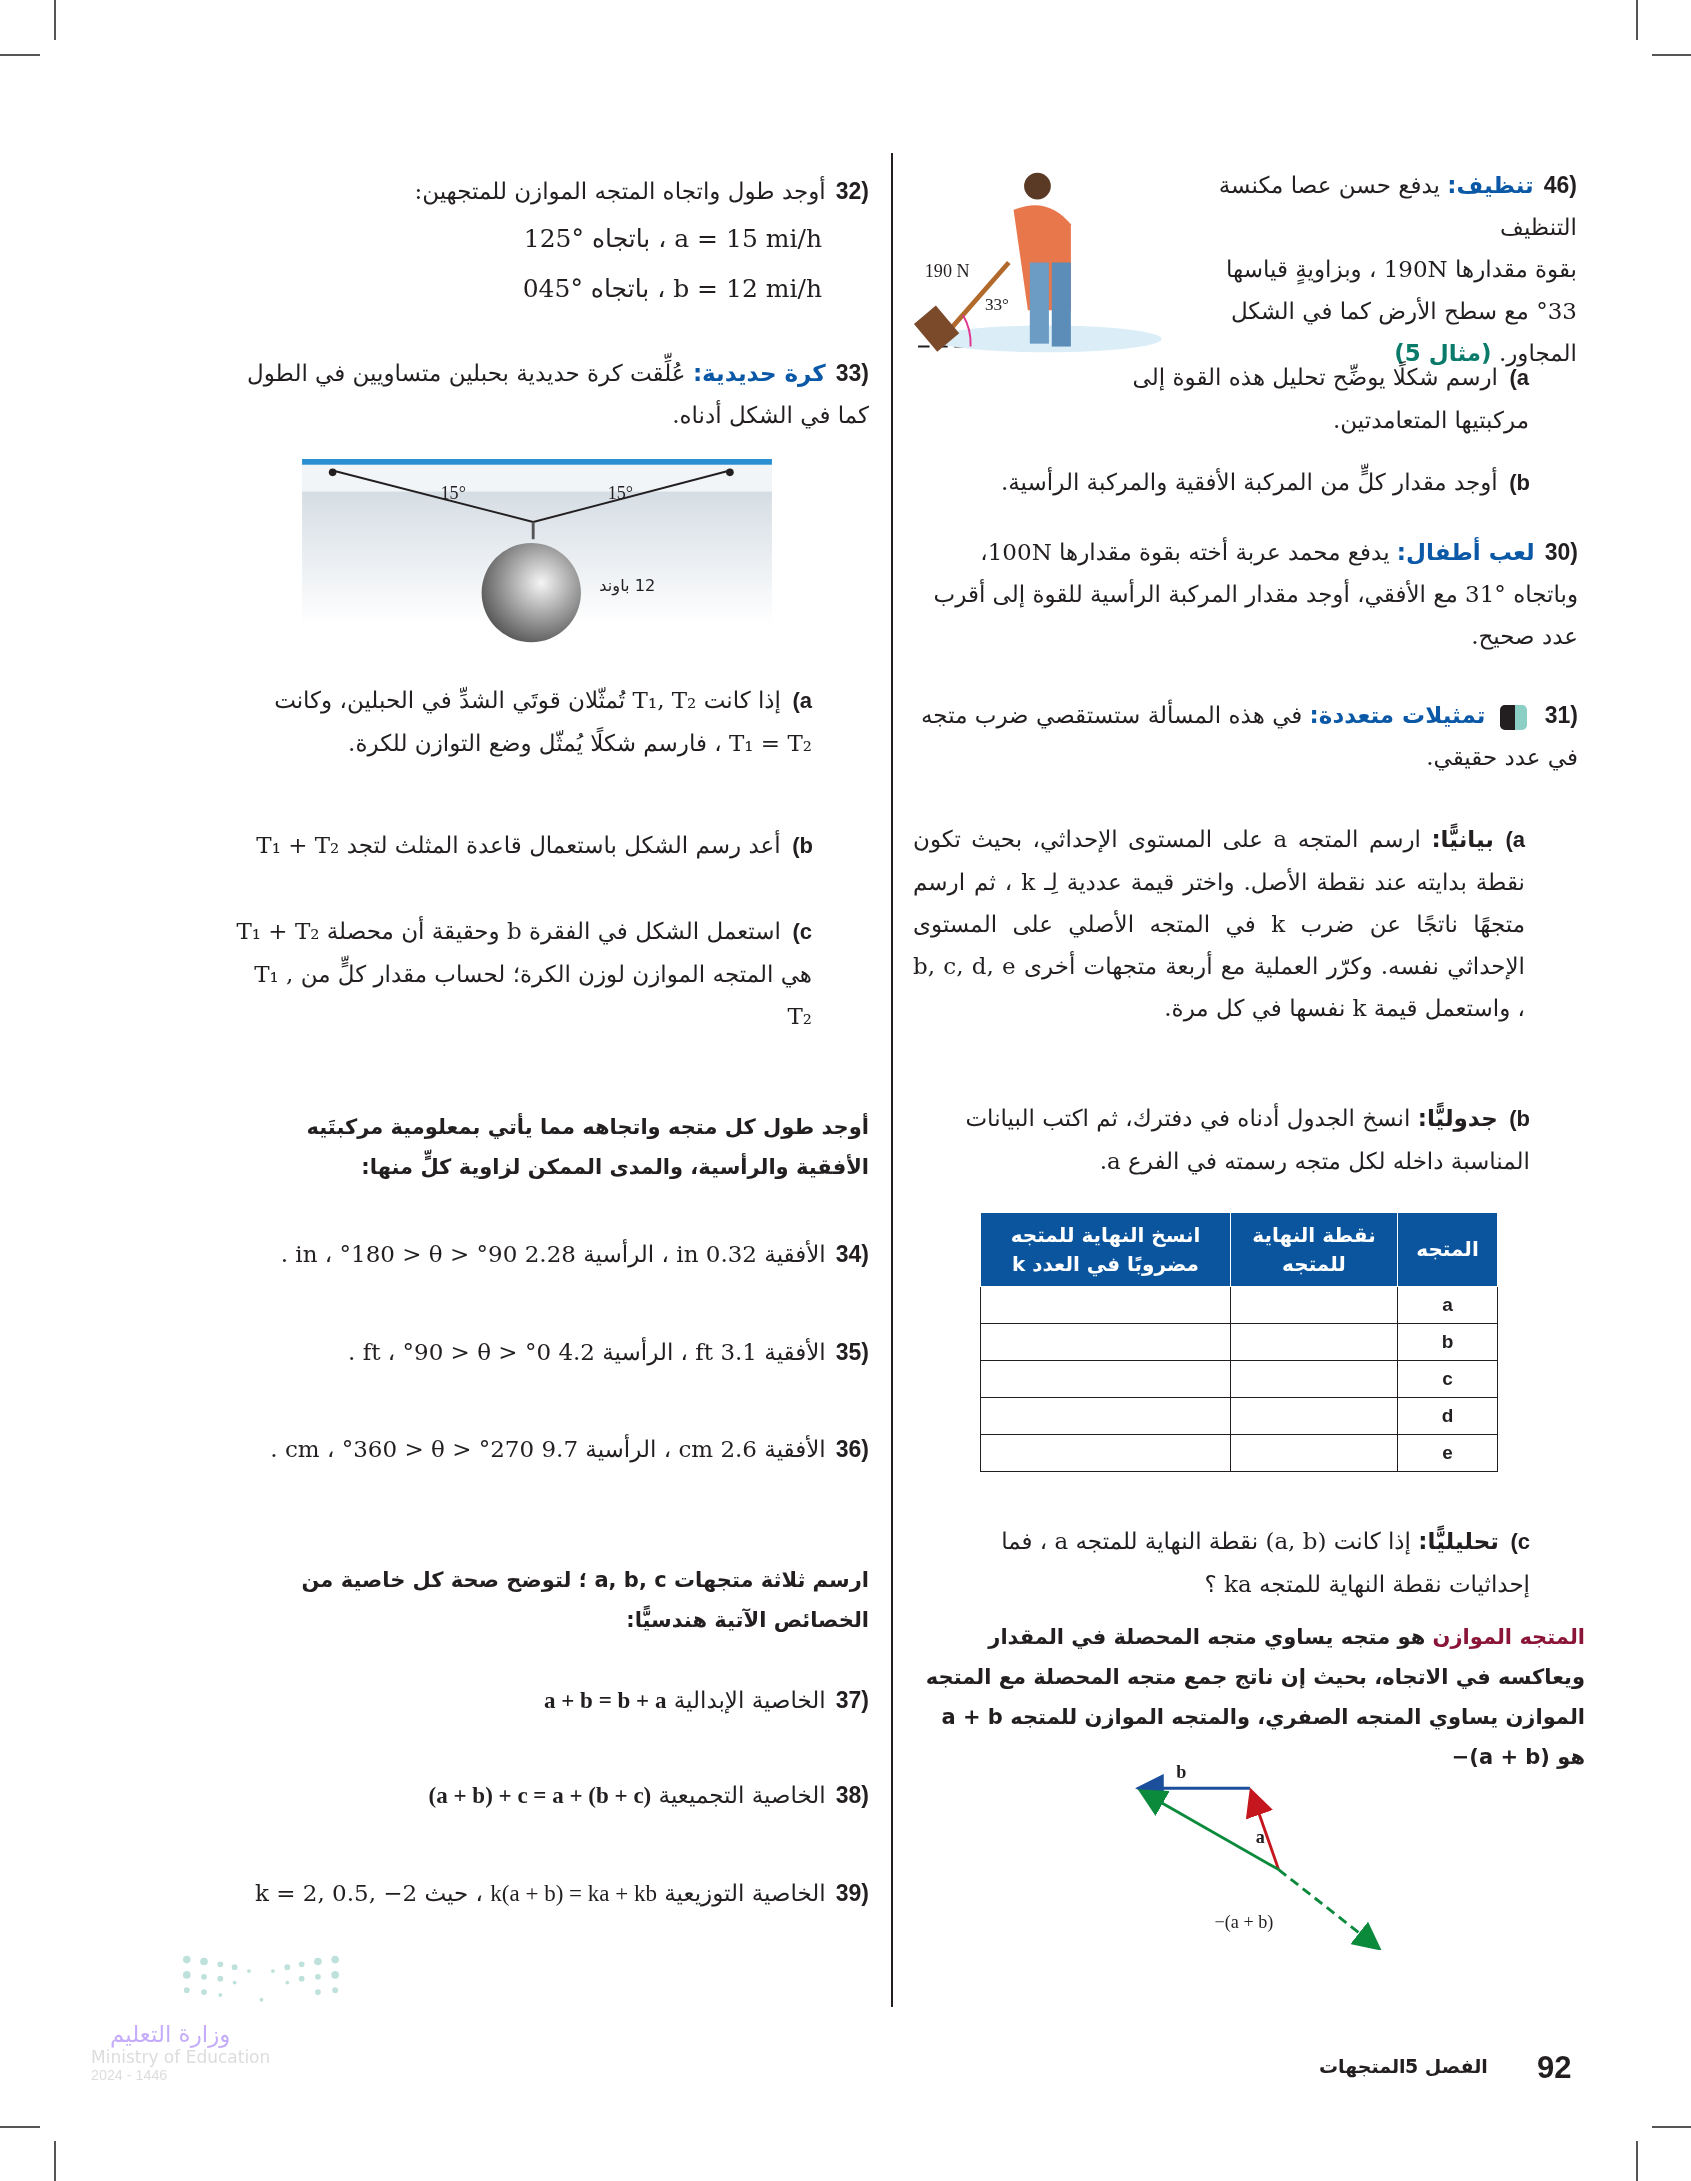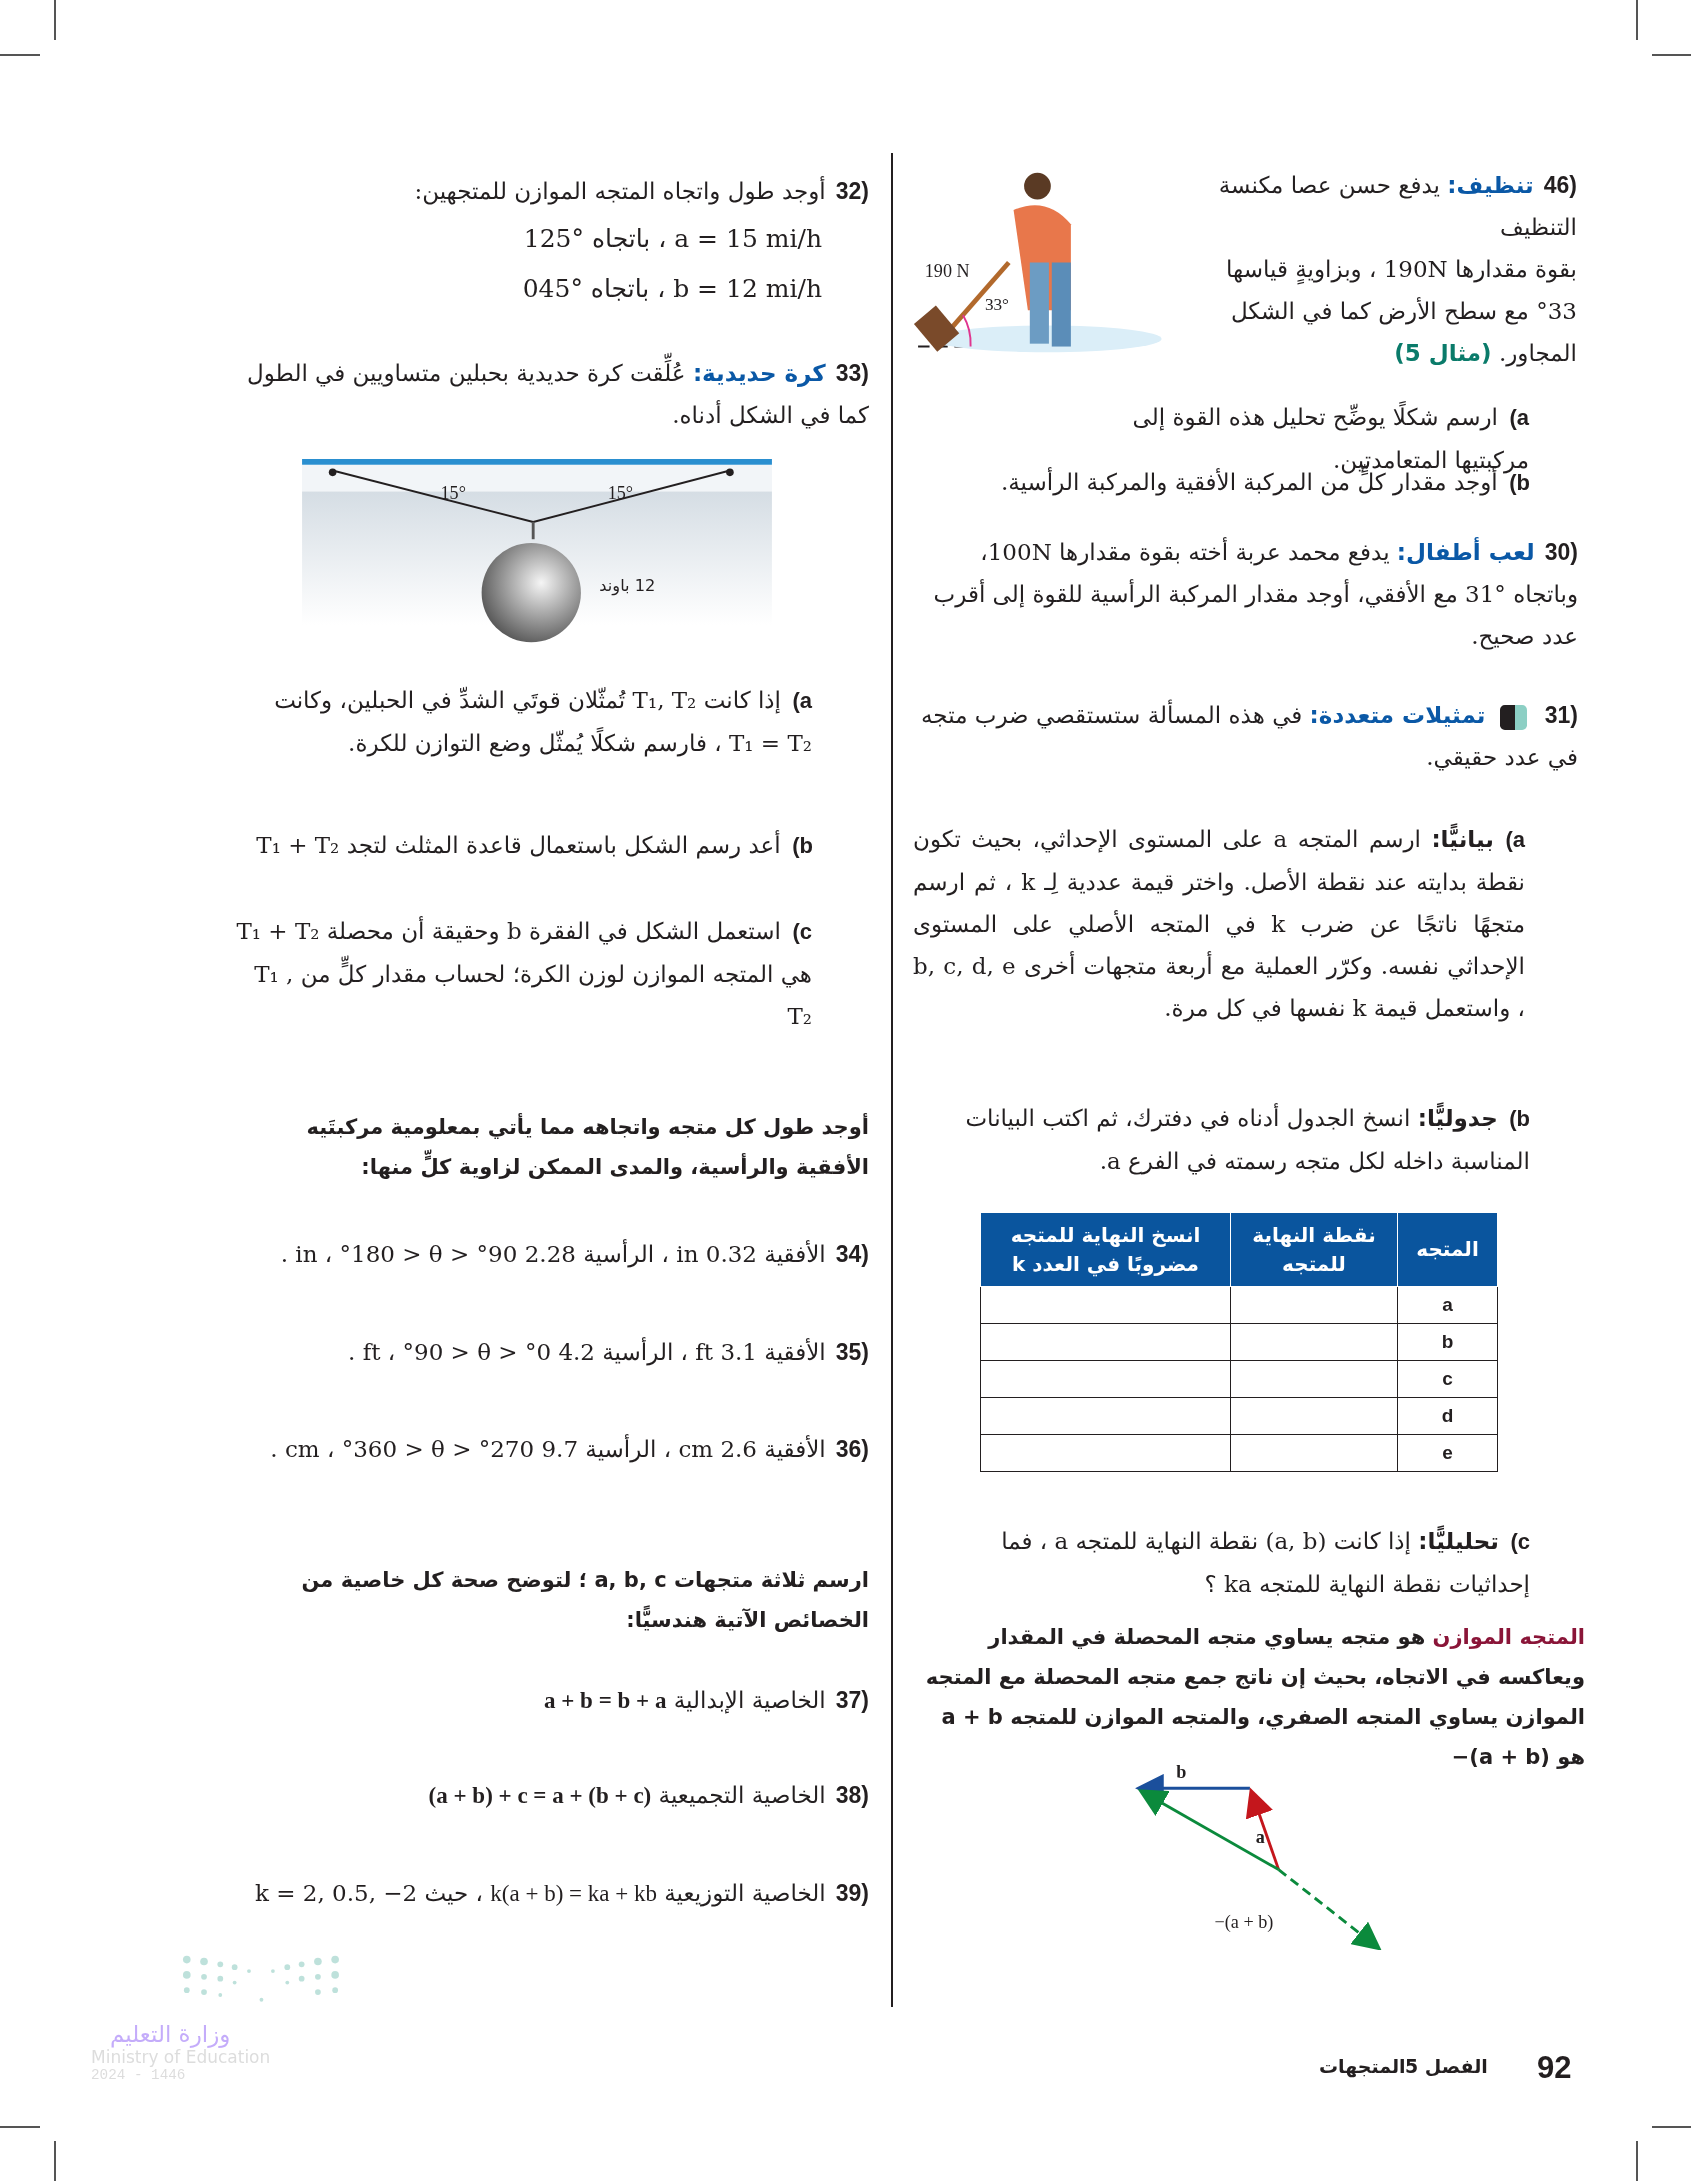--- a/index.html
+++ b/index.html
@@ -57,21 +57,21 @@
     <rect x="10" y="150" width="30" height="38" fill="#7a4a2a" transform="rotate(-40 25 170)"></rect>
     <path d="M 52 155 A 60 60 0 0 1 60 188" stroke="#e0358f" stroke-width="2" fill="none"></path>
     <circle cx="130" cy="20" r="14" fill="#5a3a24"></circle>
     <path d="M 105 45 Q 140 30 165 60 L 165 150 L 120 150 Z" fill="#e8774b"></path>
     <rect x="122" y="100" width="20" height="85" fill="#6c9cc3"></rect>
     <rect x="145" y="100" width="20" height="88" fill="#5b8db8"></rect>
     <text x="12" y="115" font-family="Liberation Serif, serif" font-size="19" fill="#231f20">190 N</text>
     <text x="75" y="150" font-family="Liberation Serif, serif" font-size="18" fill="#231f20">33°</text>
   </svg>
 
-  <div class="abs txt" style="left:1080px;top:356px;width:449px;margin-top:40px;">
+  <div class="abs txt" style="left:1080px;top:356px;width:449px;">
     <span class="sub">a)</span><span>ارسم شكلًا يوضِّح تحليل هذه القوة إلى مركبتيها المتعامدتين.</span>
   </div>
   <div class="abs txt" style="left:956px;top:461px;width:574px;">
     <span class="sub">b)</span><span>أوجد مقدار كلٍّ من المركبة الأفقية والمركبة الرأسية.</span>
   </div>
 
   <div class="abs txt" style="left:918px;top:531px;width:660px;">
     <span class="qnum">(30</span><span class="kw">لعب أطفال:</span>
     <span>يدفع محمد عربة أخته بقوة مقدارها 100N، وباتجاه °31 مع الأفقي، أوجد مقدار المركبة الرأسية للقوة إلى أقرب عدد صحيح.</span>
   </div>
@@ -259,20 +259,20 @@
         <circle cx="100" cy="42" r="3"></circle>
           <circle cx="118" cy="44" r="3"></circle>
           <circle cx="135" cy="47" r="2"></circle>
           <circle cx="255" cy="42" r="3"></circle>
           <circle cx="237" cy="44" r="3"></circle>
           <circle cx="178" cy="52" r="2"></circle>
       </g>
     </svg>
     <div style="direction:rtl;text-align:left;padding-left:19px;font-family:'DejaVu Sans',sans-serif;font-size:23px;color:#8b5cf6;">وزارة التعليم</div>
     <div style="font-family:'DejaVu Sans',sans-serif;font-size:17px;color:#bbb;">Ministry of Education</div>
-    <div style="font-family:Liberation Mono, monospace;font-size:14.3px;color:#bbb;">2024 - 1446</div>
+    <div style="font-family:Liberation Sans, sans-serif;font-size:14.3px;color:#bbb;">2024 - 1446</div>
   </div>
 
   <div class="footer" style="left:1537px;top:2050px;font-size:31px;color:#231f20;font-family:'Liberation Sans',sans-serif;text-align:center;">92</div>
   <div class="footer" style="left:1405px;top:2055px;font-size:19px;">الفصل 5</div>
   <div class="footer" style="left:1319px;top:2055px;font-size:19px;">المتجهات</div>
 </div>
 
 
 </body></html>

